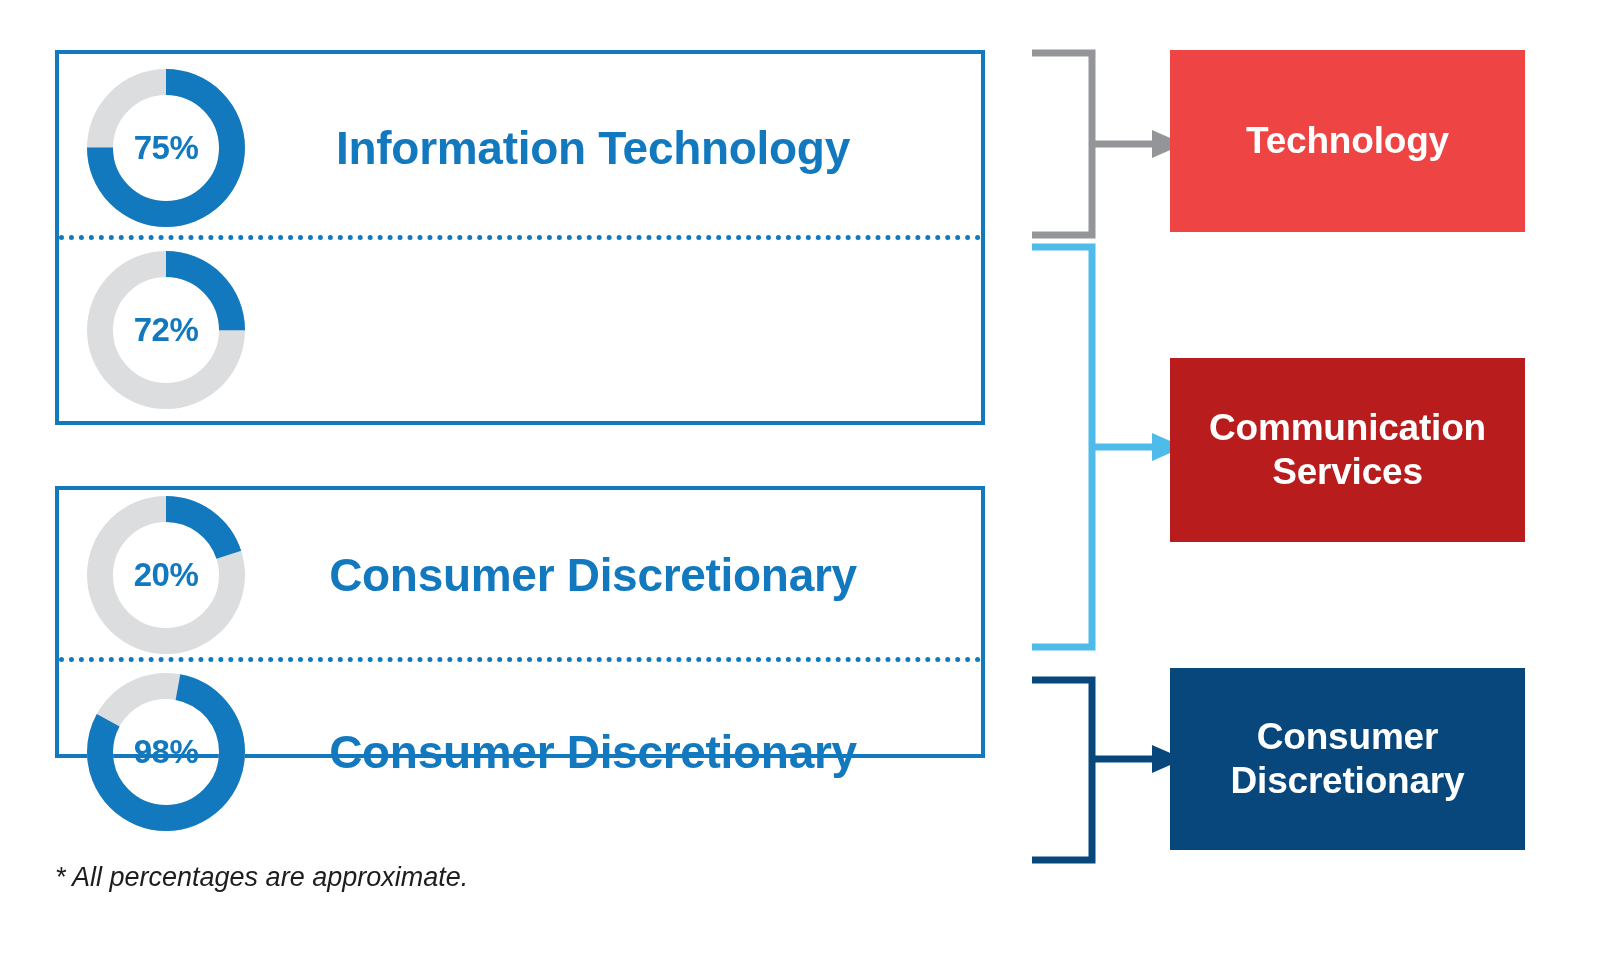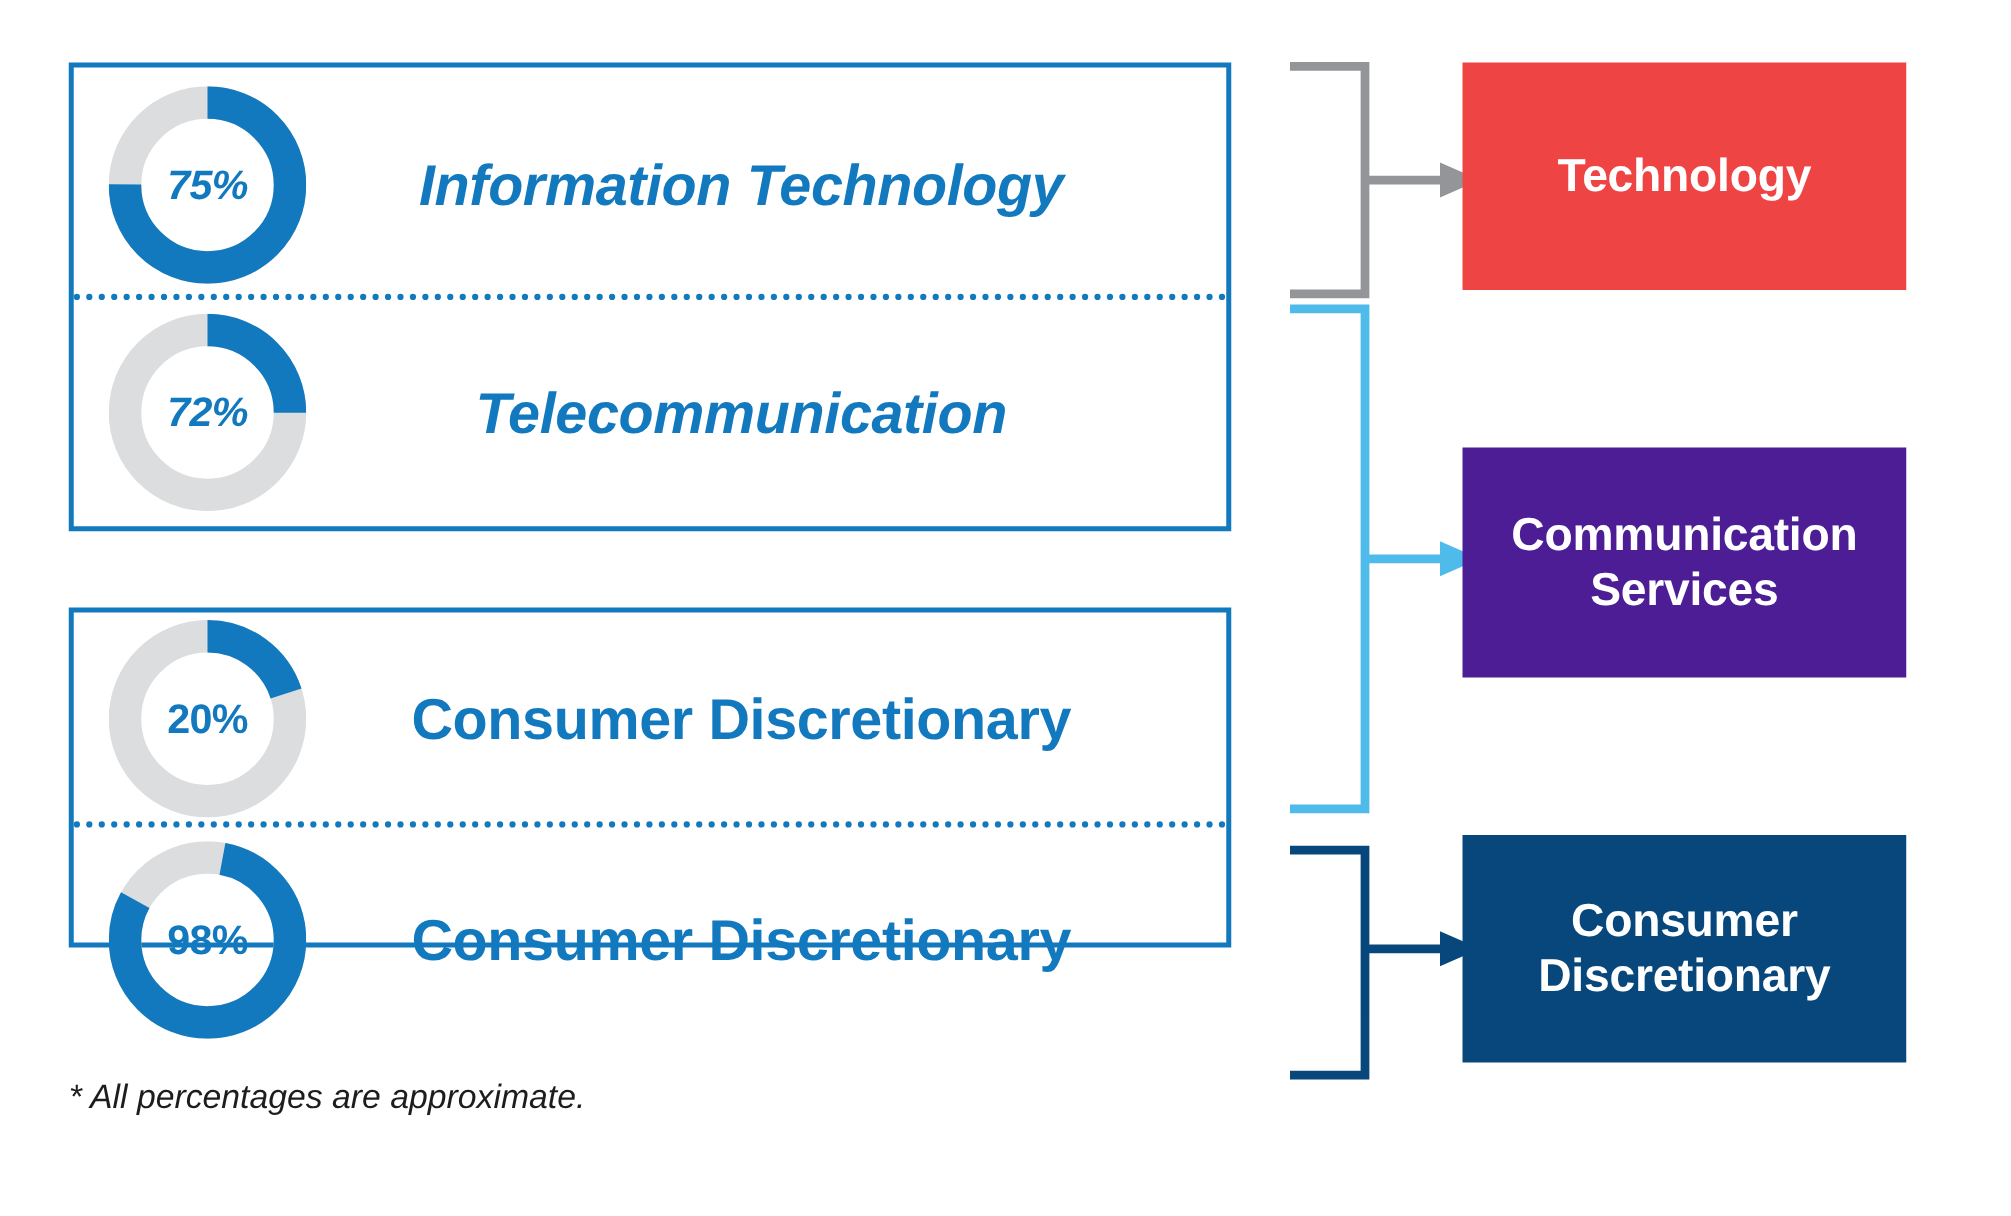--- a/index.html
+++ b/index.html
@@ -18,21 +18,21 @@
     overflow: hidden;
   }
 
   
   .panel {
     position: absolute;
     box-sizing: border-box;
     border: 4px solid #1379bf;
     background: #ffffff;
   }
-  #panel-tech   { left: 55px;  top: 50px;  width: 930px; height: 375px; font-style: italic; }
+  #panel-tech   { left: 55px;  top: 50px;  width: 930px; height: 375px; }
   #panel-cons   { left: 55px;  top: 486px; width: 930px; height: 272px; }
 
   .panel-divider {
     position: absolute;
     left: 0;
     right: 0;
     height: 0;
     border-top: 5px dotted #1379bf;
   }
 
@@ -90,21 +90,21 @@
     justify-content: center;
     text-align: center;
     color: #ffffff;
     font-size: 37px;
     font-weight: bold;
     line-height: 1.18;
     letter-spacing: -0.2px;
     padding: 6px 14px;
   }
   #box-technology    { left: 1170px; top: 50px;  width: 355px; height: 182px; background: #ef4444; }
-  #box-communication { left: 1170px; top: 358px; width: 355px; height: 184px; background: #4c1d95; justify-content: flex-end; }
+  #box-communication { left: 1170px; top: 358px; width: 355px; height: 184px; background: #b91c1c; justify-content: flex-end; }
   #box-consumer      { left: 1170px; top: 668px; width: 355px; height: 182px; background: #08477c; }
 
   
   #footnote {
     position: absolute;
     left: 55px;
     top: 862px;
     font-size: 27px;
     font-style: italic;
     color: #1d1d1d;
@@ -131,21 +131,20 @@
     </div>
 
     <div class="row" style="top: 190px; height: 172px;">
       <div class="donut-wrap">
         <svg width="158" height="158" viewBox="0 0 158 158" aria-hidden="true">
           <circle cx="79" cy="79" r="66" fill="none" stroke="#dcdddf" stroke-width="26"></circle>
           <circle cx="79" cy="79" r="66" fill="none" stroke="#1379bf" stroke-width="26" stroke-dasharray="103.67 311.02" stroke-dashoffset="0" transform="rotate(-90 79 79)"></circle>
         </svg>
         <div class="donut-label">72%</div>
       </div>
-      <div class="row-label">Telecommunication</div>
     </div>
   </div>
 
   <div class="panel" id="panel-cons">
     <div class="panel-divider" style="top: 167px;"></div>
 
     <div class="row" style="top: 4px; height: 162px;">
       <div class="donut-wrap">
         <svg width="158" height="158" viewBox="0 0 158 158" aria-hidden="true">
           <circle cx="79" cy="79" r="66" fill="none" stroke="#dcdddf" stroke-width="26"></circle>

